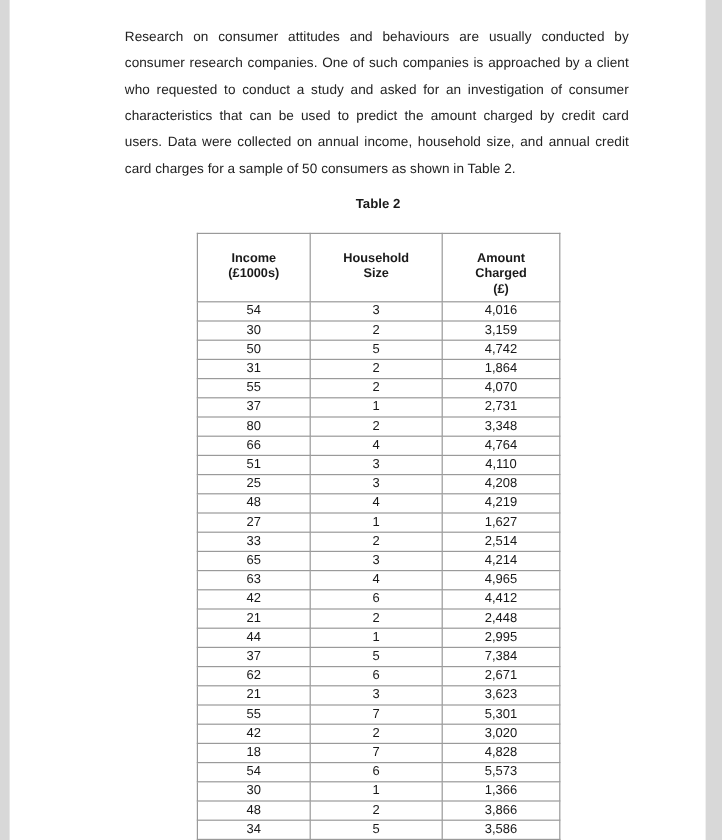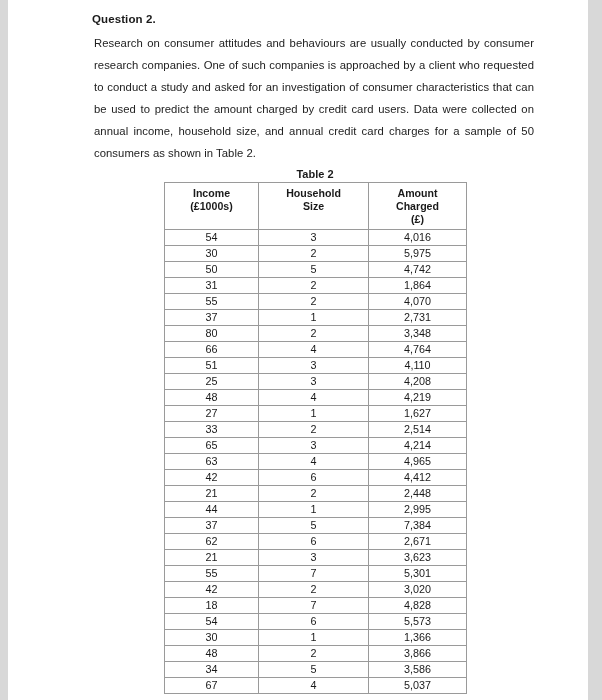--- a/index.html
+++ b/index.html
@@ -35,70 +35,69 @@
     line-height: 22px;
     margin: 0 0 0 0;
     letter-spacing: 0.1px;
   }
   .q-body {
     font-size: 11.3px;
     color: #222222;
     line-height: 22px;
     text-align: justify;
     text-justify: inter-word;
-    margin: 2px;
+    margin: 12px;
     letter-spacing: 0.05px;
   }
   .table-caption {
     font-size: 11px;
     font-weight: bold;
     color: #1a1a1a;
     text-align: center;
     width: 302px;
-    margin: 4px 0 1px 72px;
+    margin: 4px 0 17px 72px;
     line-height: 13px;
   }
   table.data-table {
     border-collapse: collapse;
     width: 302px;
     margin-left: 72px;
     table-layout: fixed;
   }
   table.data-table th,
   table.data-table td {
     border: 1px solid #9a9a9a;
     text-align: center;
     color: #1a1a1a;
   }
   table.data-table th {
     font-size: 10.6px;
     font-weight: bold;
     line-height: 13px;
-    padding: 4px 0 3px 0;
+    padding: 14px 0 3px 0;
     vertical-align: top;
   }
   table.data-table td {
     font-size: 10.8px;
     font-weight: normal;
     height: 15px;
     line-height: 15px;
     padding: 0;
   }
   col.c-income { width: 94px; }
   col.c-house  { width: 110px; }
   col.c-amount { width: 98px; }
   .hdr-line { display: block; }
 </style>
 </head>
 <body>
 
 <div id="page">
   <div id="content">
 
-    <p class="q-title">Question 2.</p>
     <p class="q-body">Research on consumer attitudes and behaviours are usually conducted by consumer research companies. One of such companies is approached by a client who requested to conduct a study and asked for an investigation of consumer characteristics that can be used to predict the amount charged by credit card users. Data were collected on annual income, household size, and annual credit card charges for a sample of 50 consumers as shown in Table 2.</p>
 
     <div class="table-caption">Table 2</div>
 
     <table class="data-table">
       <colgroup>
         <col class="c-income">
         <col class="c-house">
         <col class="c-amount">
       </colgroup>
@@ -121,21 +120,21 @@
       </thead>
       <tbody id="table-body">
           <tr>
             <td>54</td>
             <td>3</td>
             <td>4,016</td>
           </tr>
           <tr>
             <td>30</td>
             <td>2</td>
-            <td>5,975</td>
+            <td>3,159</td>
           </tr>
           <tr>
             <td>50</td>
             <td>5</td>
             <td>4,742</td>
           </tr>
           <tr>
             <td>31</td>
             <td>2</td>
             <td>1,864</td>

